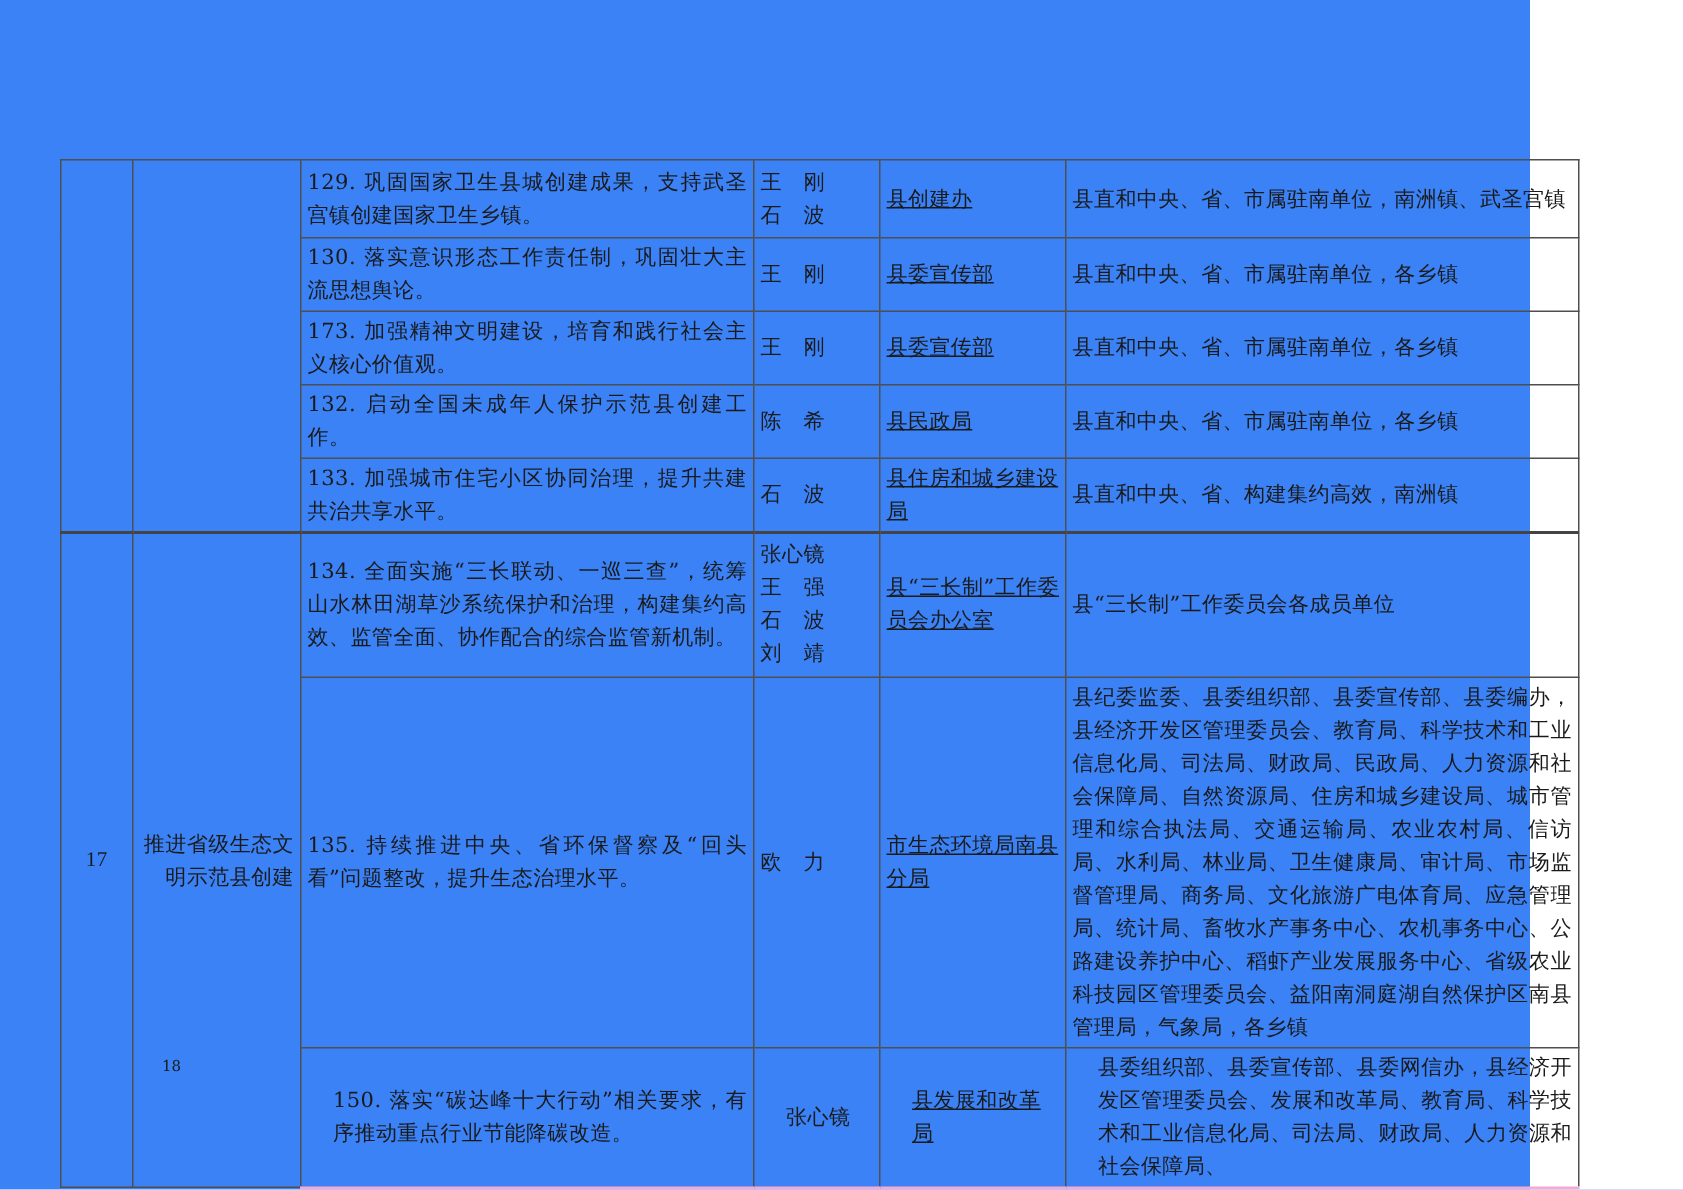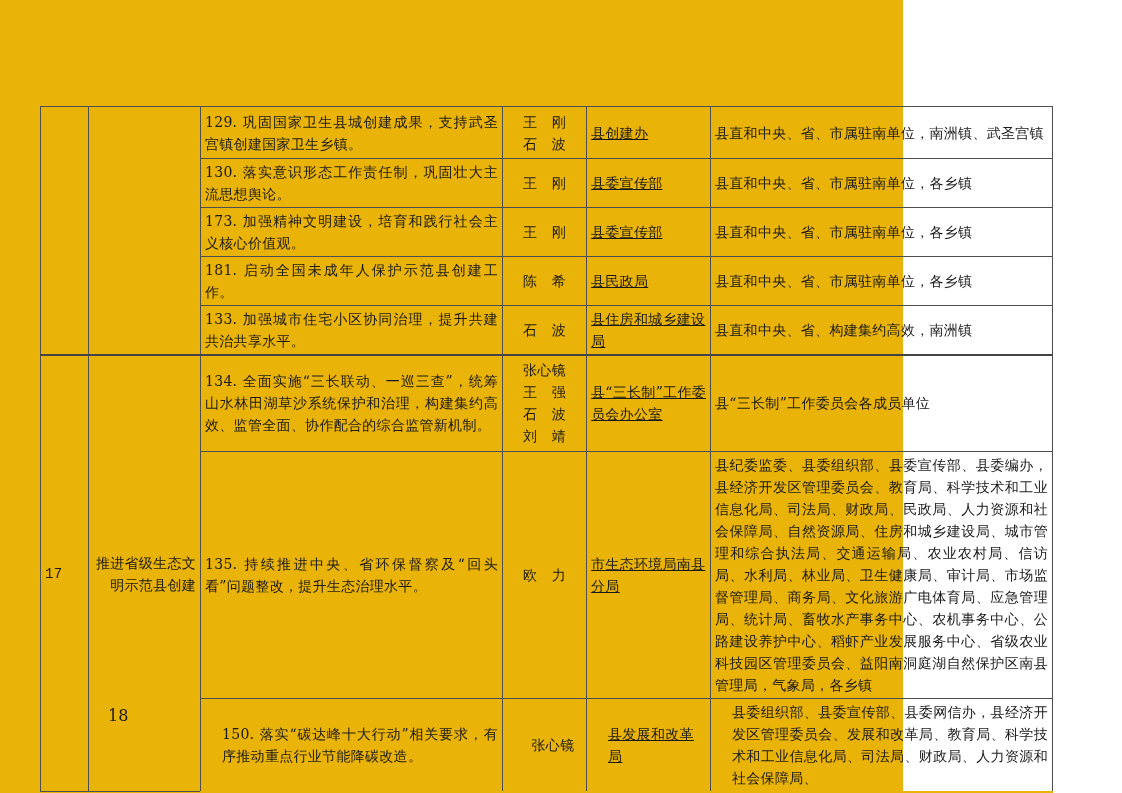--- a/index.html
+++ b/index.html
@@ -7,23 +7,23 @@
     padding: 0;
     width: 1122px;
     height: 793px;
     background: #ffffff;
     font-family: "DejaVu Serif", "Liberation Serif", serif;
     color: #1a1a1a;
     overflow: hidden;
   }
   .page {
     position: relative;
-    width: 903px;
+    width: 1020px;
     height: 793px;
-    background: #eab308;
+    background: #3b82f6;
   }
   table.doc-table {
     position: absolute;
     left: 40px;
     top: 106px;
     width: 1012px;
     border-collapse: collapse;
     table-layout: fixed;
   }
   table.doc-table, table.doc-table td {
@@ -35,35 +35,35 @@
     letter-spacing: 0.3px;
     vertical-align: middle;
     padding: 2px 4px;
     overflow: hidden;
     word-break: break-all;
   }
   tr.section-start td {
     border-top: 2px solid #444444;
   }
   tbody tr:last-child td {
-    border-bottom: 2px solid #eab308;
+    border-bottom: 2px solid #f9a8d4;
     padding-left: 21px;
   }
   td.c-no {
-    font-family: Liberation Mono, monospace;
+    text-align: center;
+    font-family: Liberation Serif, serif;
   }
   td.c-cat {
     text-align: right;
     padding: 2px 6px;
   }
   td.c-task {
     text-align: justify;
   }
   td.c-person {
-    text-align: center;
     white-space: pre-line;
     line-height: 23px;
     padding: 2px 2px;
   }
   td.c-dept {
     text-align: left;
     text-decoration: underline;
   }
   td.c-coop {
     text-align: justify;
@@ -77,21 +77,21 @@
   tbody tr:nth-child(3) { height: 40px; }
   tbody tr:nth-child(4) { height: 39px; }
   tbody tr:nth-child(5) { height: 45px; }
   tbody tr:nth-child(6) { height: 96px; }
   tbody tr:nth-child(7) { height: 202px; }
   tbody tr:nth-child(8) { height: 68px; }
   .page-number {
     position: absolute;
     left: 108px;
     top: 706px;
-    font-size: 16px;
+    font-size: 10px;
     color: #1a1a1a;
     text-align: right;
   }
 </style>
 </head>
 <body>
 
 <div class="page">
 
   <table class="doc-table">
@@ -119,21 +119,21 @@
         <td class="c-dept">县委宣传部</td>
         <td class="c-coop">县直和中央、省、市属驻南单位，各乡镇</td>
       </tr>
       <tr>
         <td class="c-task">173. 加强精神文明建设，培育和践行社会主义核心价值观。</td>
         <td class="c-person">王　刚</td>
         <td class="c-dept">县委宣传部</td>
         <td class="c-coop">县直和中央、省、市属驻南单位，各乡镇</td>
       </tr>
       <tr>
-        <td class="c-task">181. 启动全国未成年人保护示范县创建工作。</td>
+        <td class="c-task">132. 启动全国未成年人保护示范县创建工作。</td>
         <td class="c-person">陈　希</td>
         <td class="c-dept">县民政局</td>
         <td class="c-coop">县直和中央、省、市属驻南单位，各乡镇</td>
       </tr>
       <tr>
         <td class="c-task">133. 加强城市住宅小区协同治理，提升共建共治共享水平。</td>
         <td class="c-person">石　波</td>
         <td class="c-dept">县住房和城乡建设局</td>
         <td class="c-coop">县直和中央、省、构建集约高效，南洲镇</td>
       </tr>

